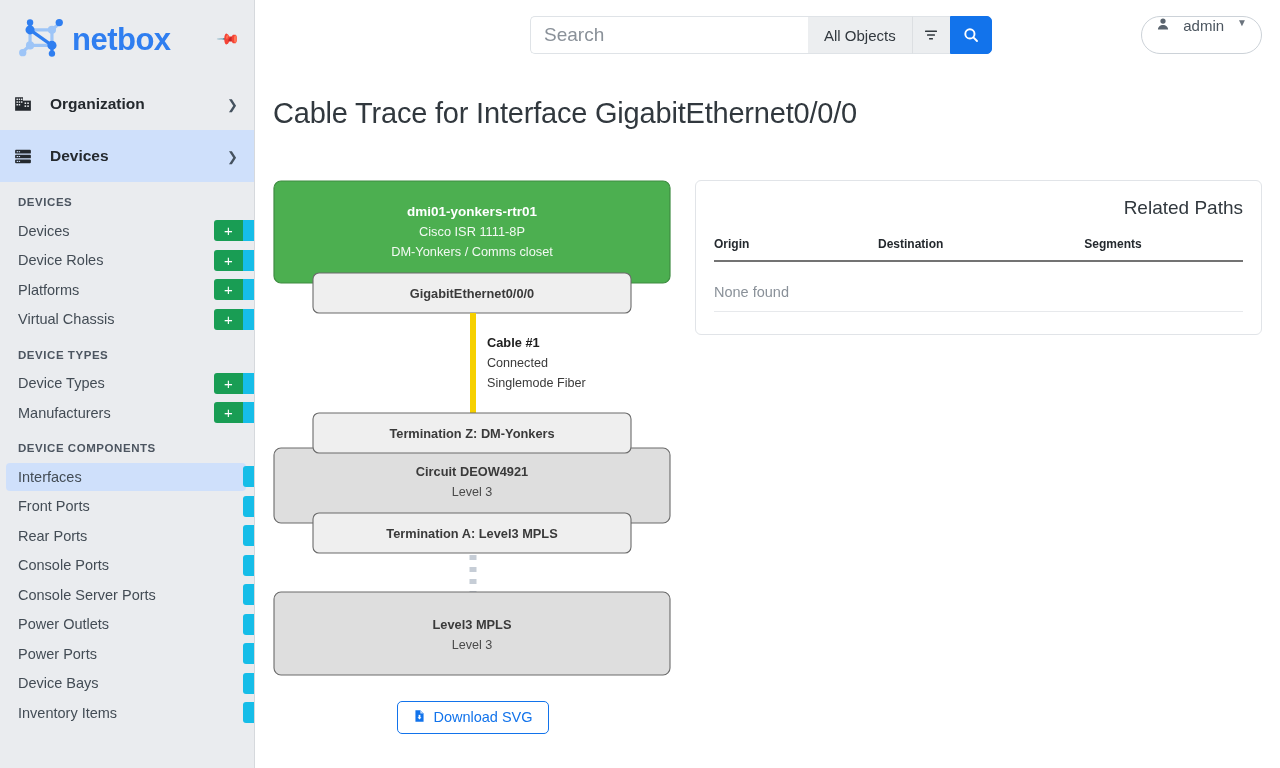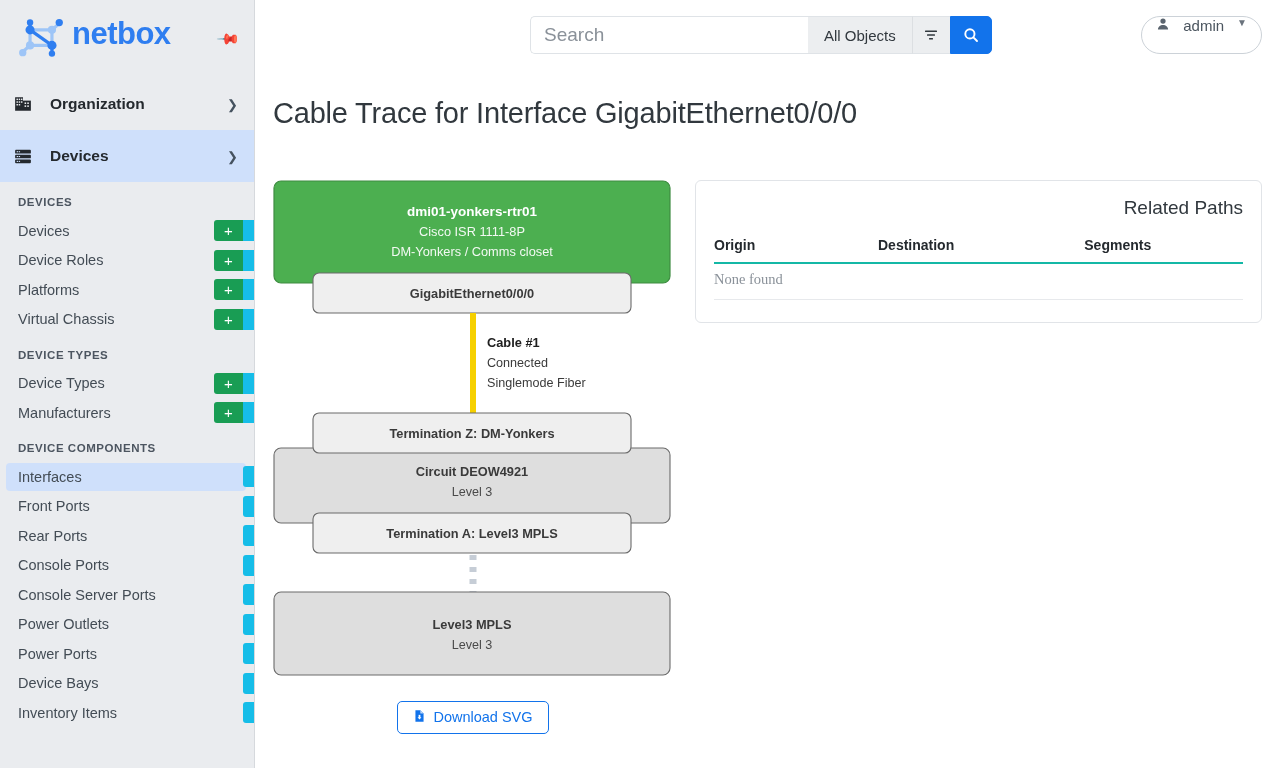--- a/index.html
+++ b/index.html
@@ -17,21 +17,21 @@
     width: 255px; min-width: 255px; height: 768px;
     background: #eaecef;
     border-right: 1px solid #d6d9dd;
     overflow: hidden;
     position: relative;
   }
   .brand {
     height: 78px; display: flex; align-items: center;
     padding: 0 16px 0 18px;
   }
-  .brand-logo { display: flex; gap: 8px; flex: 1; }
+  .brand-logo { display: flex; align-items: center; gap: 8px; flex: 1; }
   .logo-mark { width: 46px; height: 42px; flex: none; }
   .logo-text {
     font-size: 31px; font-weight: 700; color: #2f7ef0;
     letter-spacing: -0.5px; line-height: 1;
   }
   .pin-icon { color: #ef7622; font-size: 15px; margin-left: 6px; transform: rotate(45deg); }
 
   .nav-group {
     display: flex; align-items: center;
     height: 52px; padding: 0 16px 0 14px;
@@ -121,27 +121,26 @@
 
   
   .paths-col { flex: 1; padding-top: 0; }
   .card {
     background: #fff; border: 1px solid #e1e4e8; border-radius: 6px;
     padding: 14px 18px 22px 18px;
   }
   .card-title { font-size: 19px; color: #31383e; font-weight: 400; padding: 2px 0 18px 0; text-align: right; }
   .tbl { width: 100%; border-collapse: collapse; }
   .tbl th {
-    text-align: left; font-size: 14px; font-weight: 700; color: #24292e;
-    padding: 0 0 9px 0; border-bottom: 2px solid #14b8a6;
+    text-align: left; font-size: 12px; font-weight: 700; color: #24292e;
+    padding: 0 0 9px 0; border-bottom: 2px solid #737373;
   }
   .tbl td {
-    font-size: 14.5px; color: #8a9199; padding: 7px 0 11px 0;
+    font-size: 14.5px; color: #8a9199; padding: 22px 0 11px 0;
     border-bottom: 1px solid #e7e9ec;
-    font-family: Liberation Serif, serif;
   }
   .col-origin { width: 31%; }
   .col-dest { width: 39%; }
 
   
   .dl-wrap { display: flex; justify-content: center; padding-top: 20px; width: 400px; }
   .dl-btn {
     display: inline-flex; align-items: center; gap: 7px;
     padding: 7px 15px; border: 1px solid #1273eb; border-radius: 5px;
     background: #fff; color: #1273eb; font-size: 14.5px; cursor: pointer;

